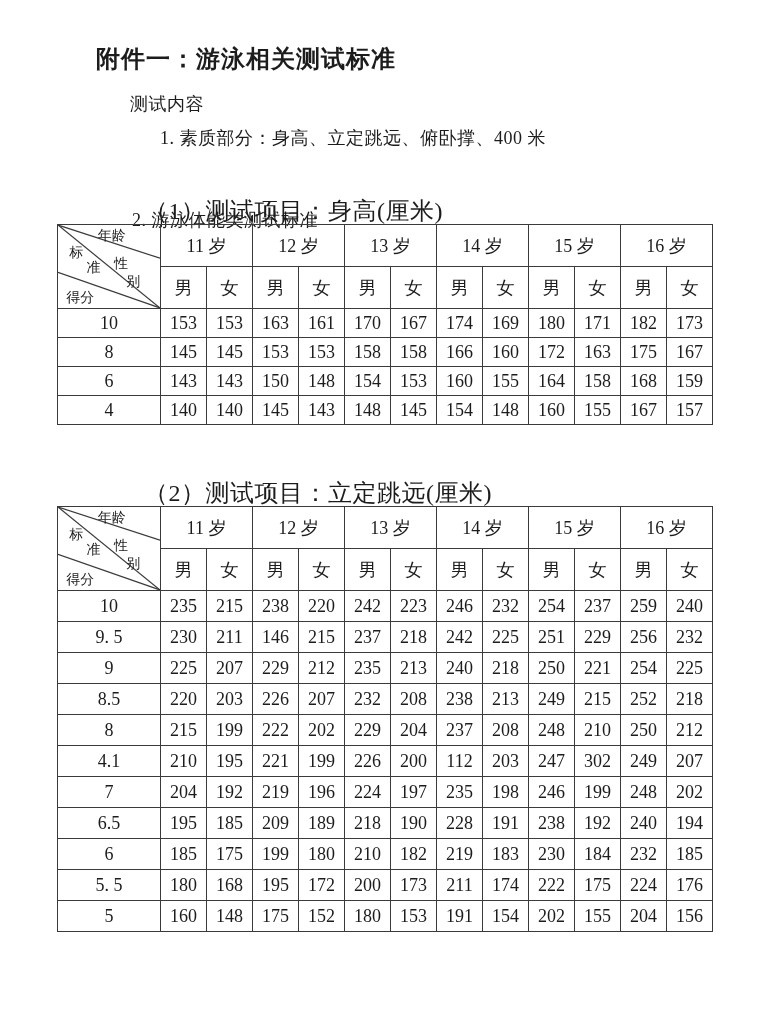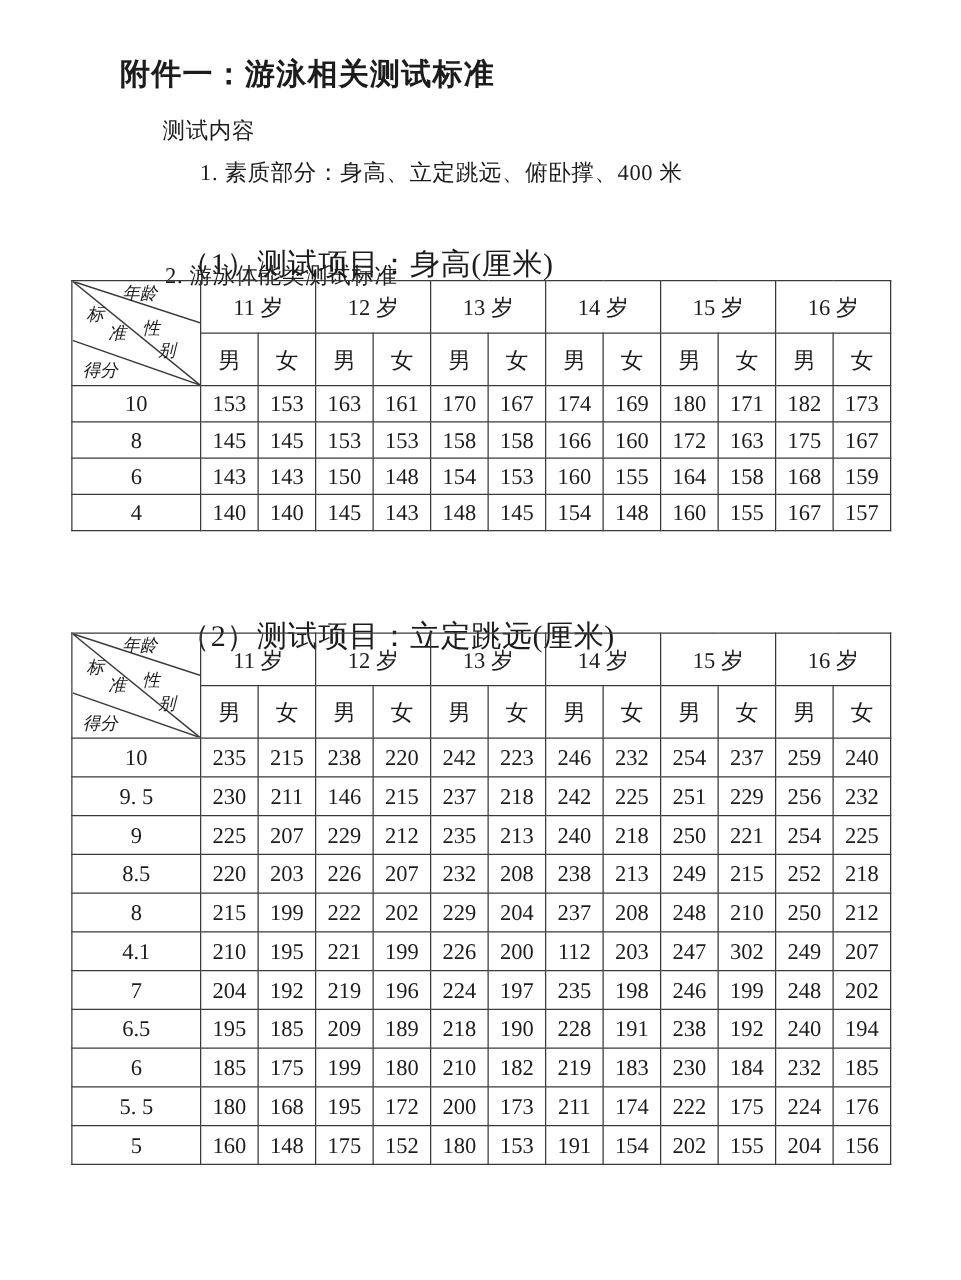--- a/index.html
+++ b/index.html
@@ -14,40 +14,40 @@
   .doc-title{
     position:absolute;left:96px;top:43px;
     font-size:24px;font-weight:bold;letter-spacing:1px;white-space:nowrap;
   }
   .line{position:absolute;font-size:18px;white-space:nowrap;letter-spacing:0.5px;}
   .l-intro{left:130px;top:92px;}
   .l-item1{left:132px;top:126px;margin-left:28px;}
   .l-item2{left:132px;top:160px;margin-top:48px;}
   .caption{position:absolute;font-size:24px;white-space:nowrap;letter-spacing:0.5px;}
   .cap1{left:144px;top:195px;}
-  .cap2{left:144px;top:477px;margin-top:16px;}
+  .cap2{left:144px;top:477px;}
 
   table.grid{
     position:absolute;left:57px;
     border-collapse:collapse;table-layout:fixed;width:656px;
   }
   #table-0{top:224px;}
   #table-1{top:506px;}
   table.grid th,table.grid td{
     border:1.5px solid #3a3a3a;
     text-align:center;vertical-align:middle;
     font-weight:normal;font-size:18px;padding:0;
     color:#1c1c1c;overflow:hidden;
   }
   table.grid thead tr{height:42px;}
   #table-0 tbody tr{height:29px;}
   #table-1 tbody tr{height:31px;}
 
   .corner-td{position:relative;padding:0;}
-  .corner{position:absolute;inset:0;font-style:italic;}
+  .corner{position:absolute;inset:0;}
   .corner svg{position:absolute;inset:0;width:100%;height:100%;display:block;}
   .corner span{
     position:absolute;font-size:14px;line-height:1;white-space:nowrap;
     color:#1c1c1c;
   }
   .c-age{left:39%;top:5%;}
   .c-b1{left:11%;top:25%;}
   .c-b2{left:28%;top:43%;}
   .c-x1{left:55%;top:38%;}
   .c-x2{left:67%;top:60%;}

